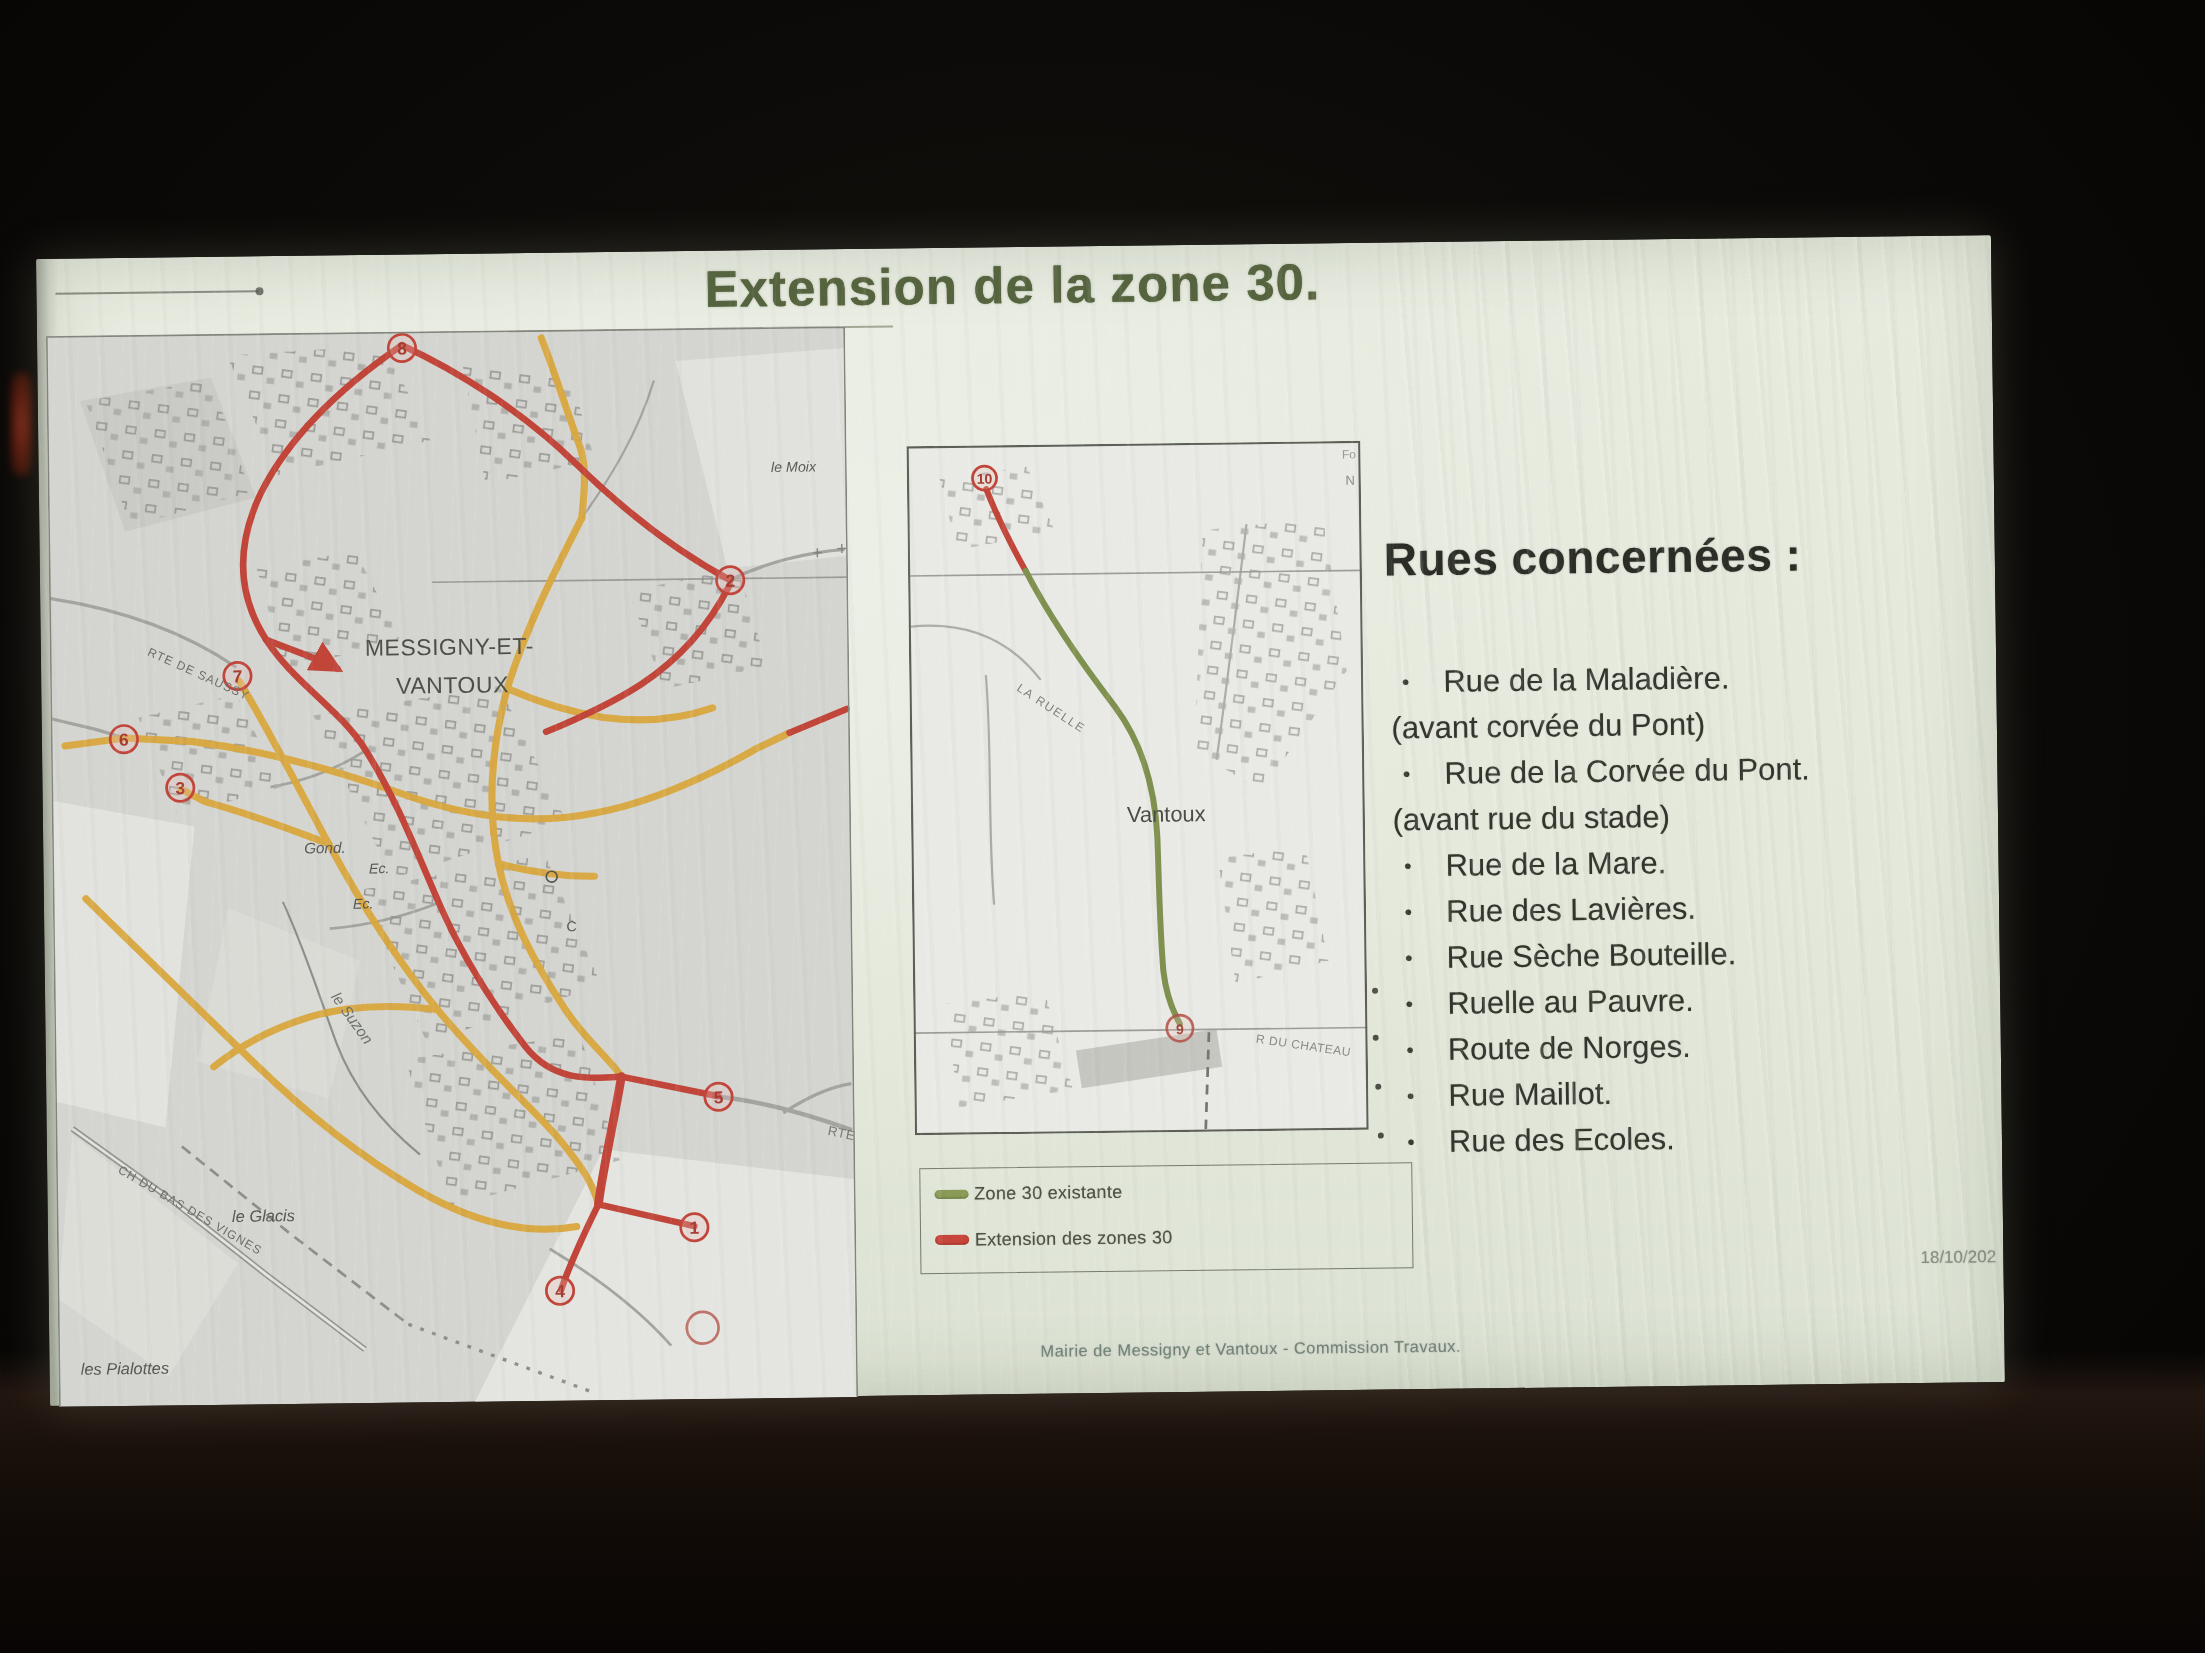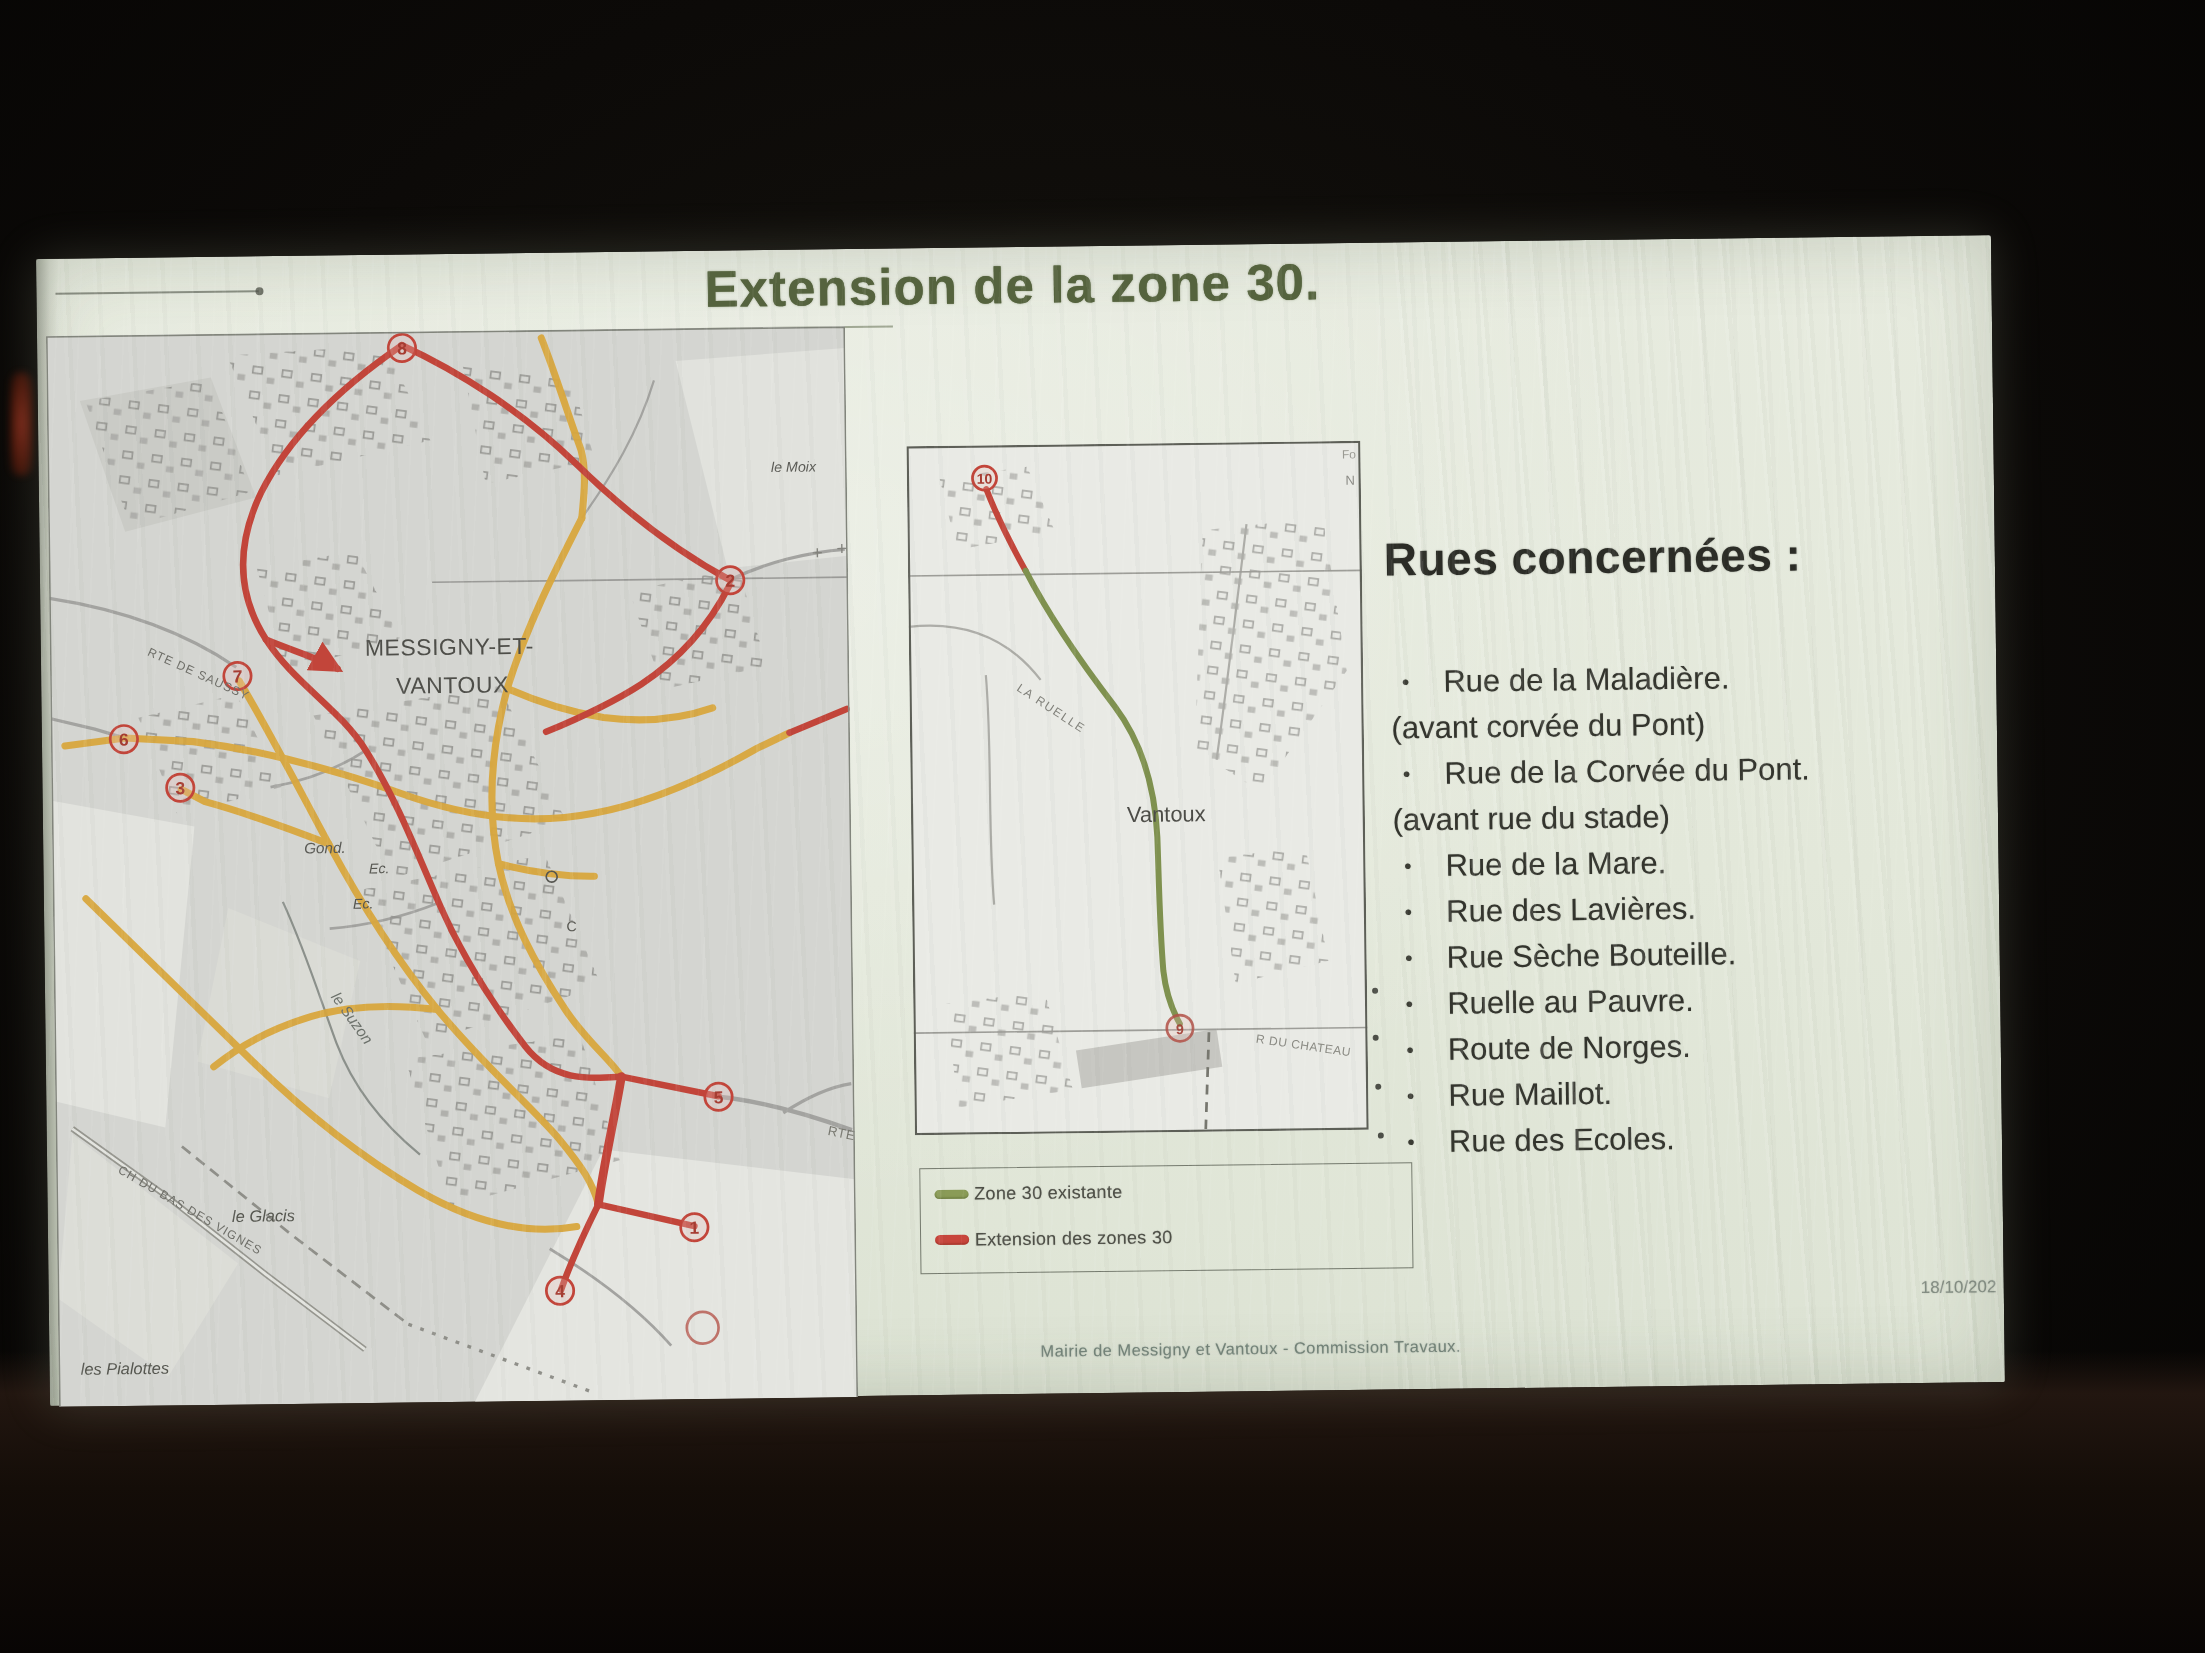--- a/index.html
+++ b/index.html
@@ -49,21 +49,21 @@
           border:1.6px solid rgba(70,76,64,0.7);background:rgba(255,255,255,0.04);}
   .legend-row{position:absolute;left:14.2px;height:22px;display:flex;align-items:center;}
   .legend-row.r1{top:14.2px;}
   .legend-row.r2{top:60px;}
   .swatch{width:34px;height:9.3px;border-radius:4.9px;margin-right:5.5px;flex:none;}
   .legend-label{font-size:18px;color:#4e4f47;letter-spacing:0.3px;text-shadow:0 0 1.1px rgba(78,79,71,0.5);}
   
   .footer{position:absolute;left:991px;top:1095px;width:284px;text-align:center;
           font-size:16.4px;color:#6e7e74;letter-spacing:0.5px;opacity:.95;
           text-shadow:0 0 1.6px rgba(110,126,116,0.6);white-space:nowrap;}
-  .date{position:absolute;left:1872px;top:1042px;font-size:17px;color:#7a847a;opacity:.9;white-space:nowrap;
+  .date{position:absolute;left:1872px;top:1012px;font-size:17px;color:#7a847a;opacity:.9;white-space:nowrap;
         text-shadow:0 0 1.6px rgba(122,132,122,0.55);}
   .grid-dot{position:absolute;width:6px;height:6px;border-radius:50%;background:#23241f;opacity:.78;}
   svg{position:absolute;display:block;}
   svg text{font-family:"Liberation Sans", sans-serif;}
 </style>
 </head>
 <body>
 
 <div class="stage">
   <div class="floor"></div>

